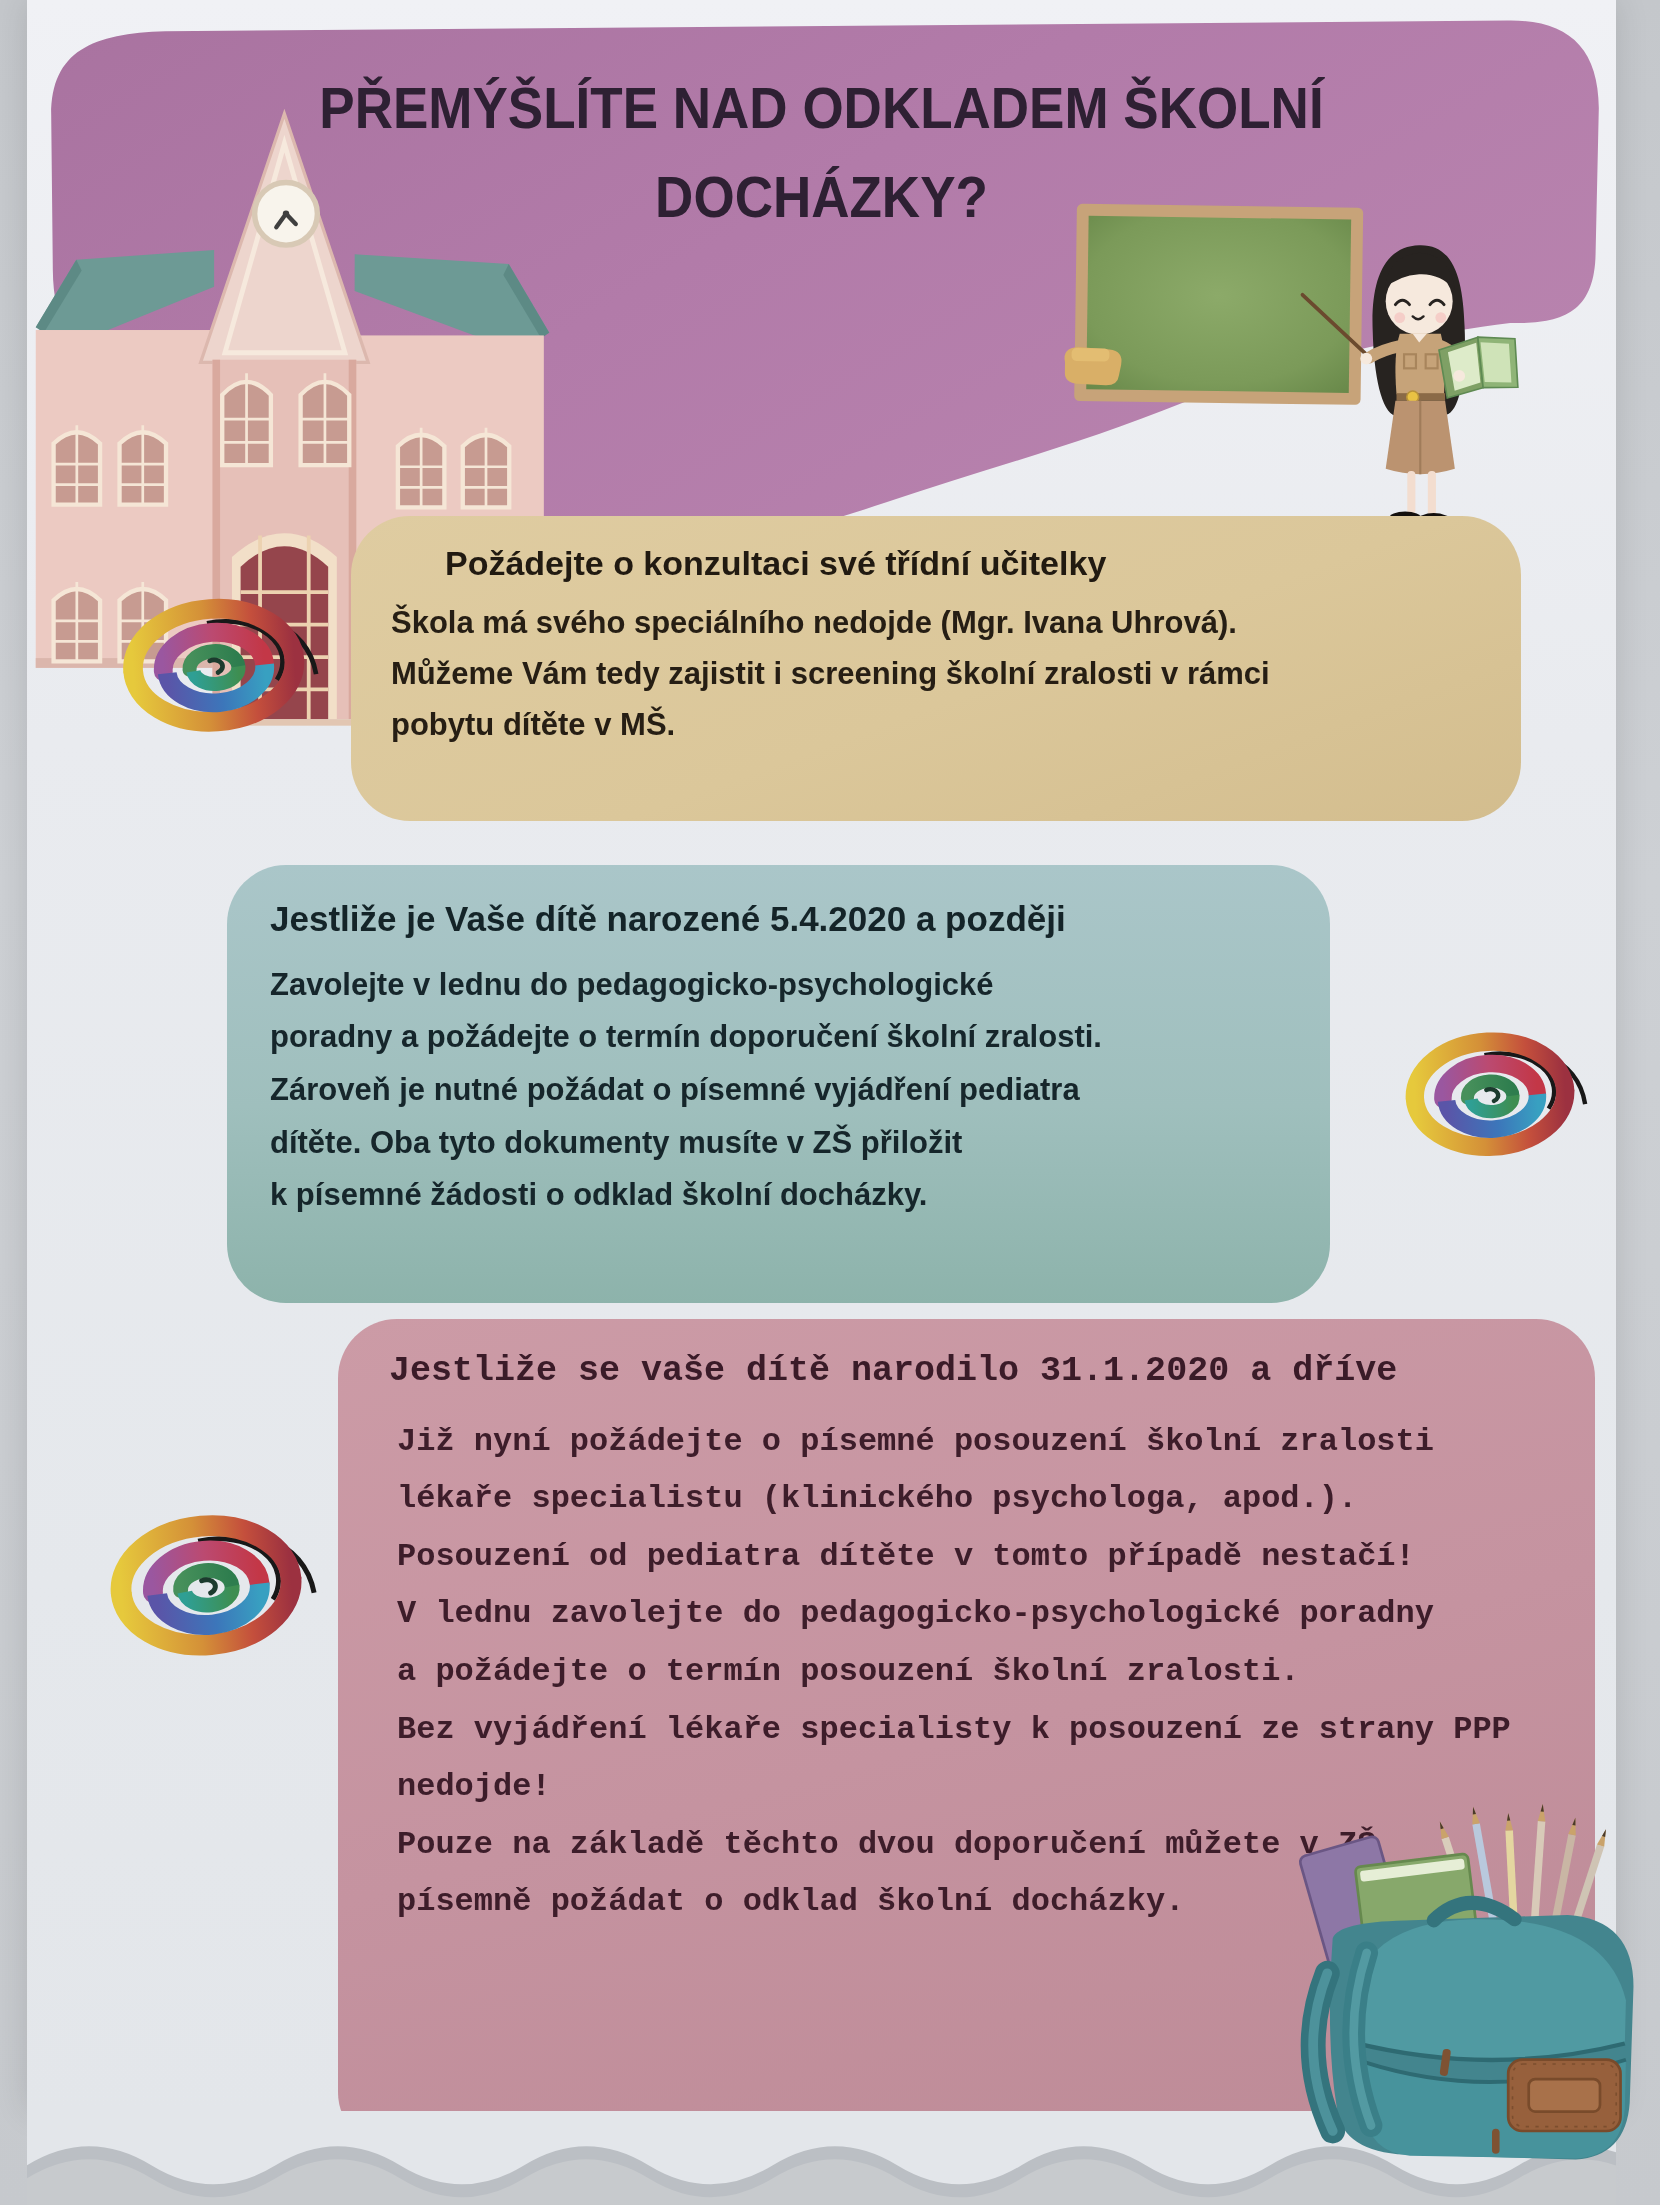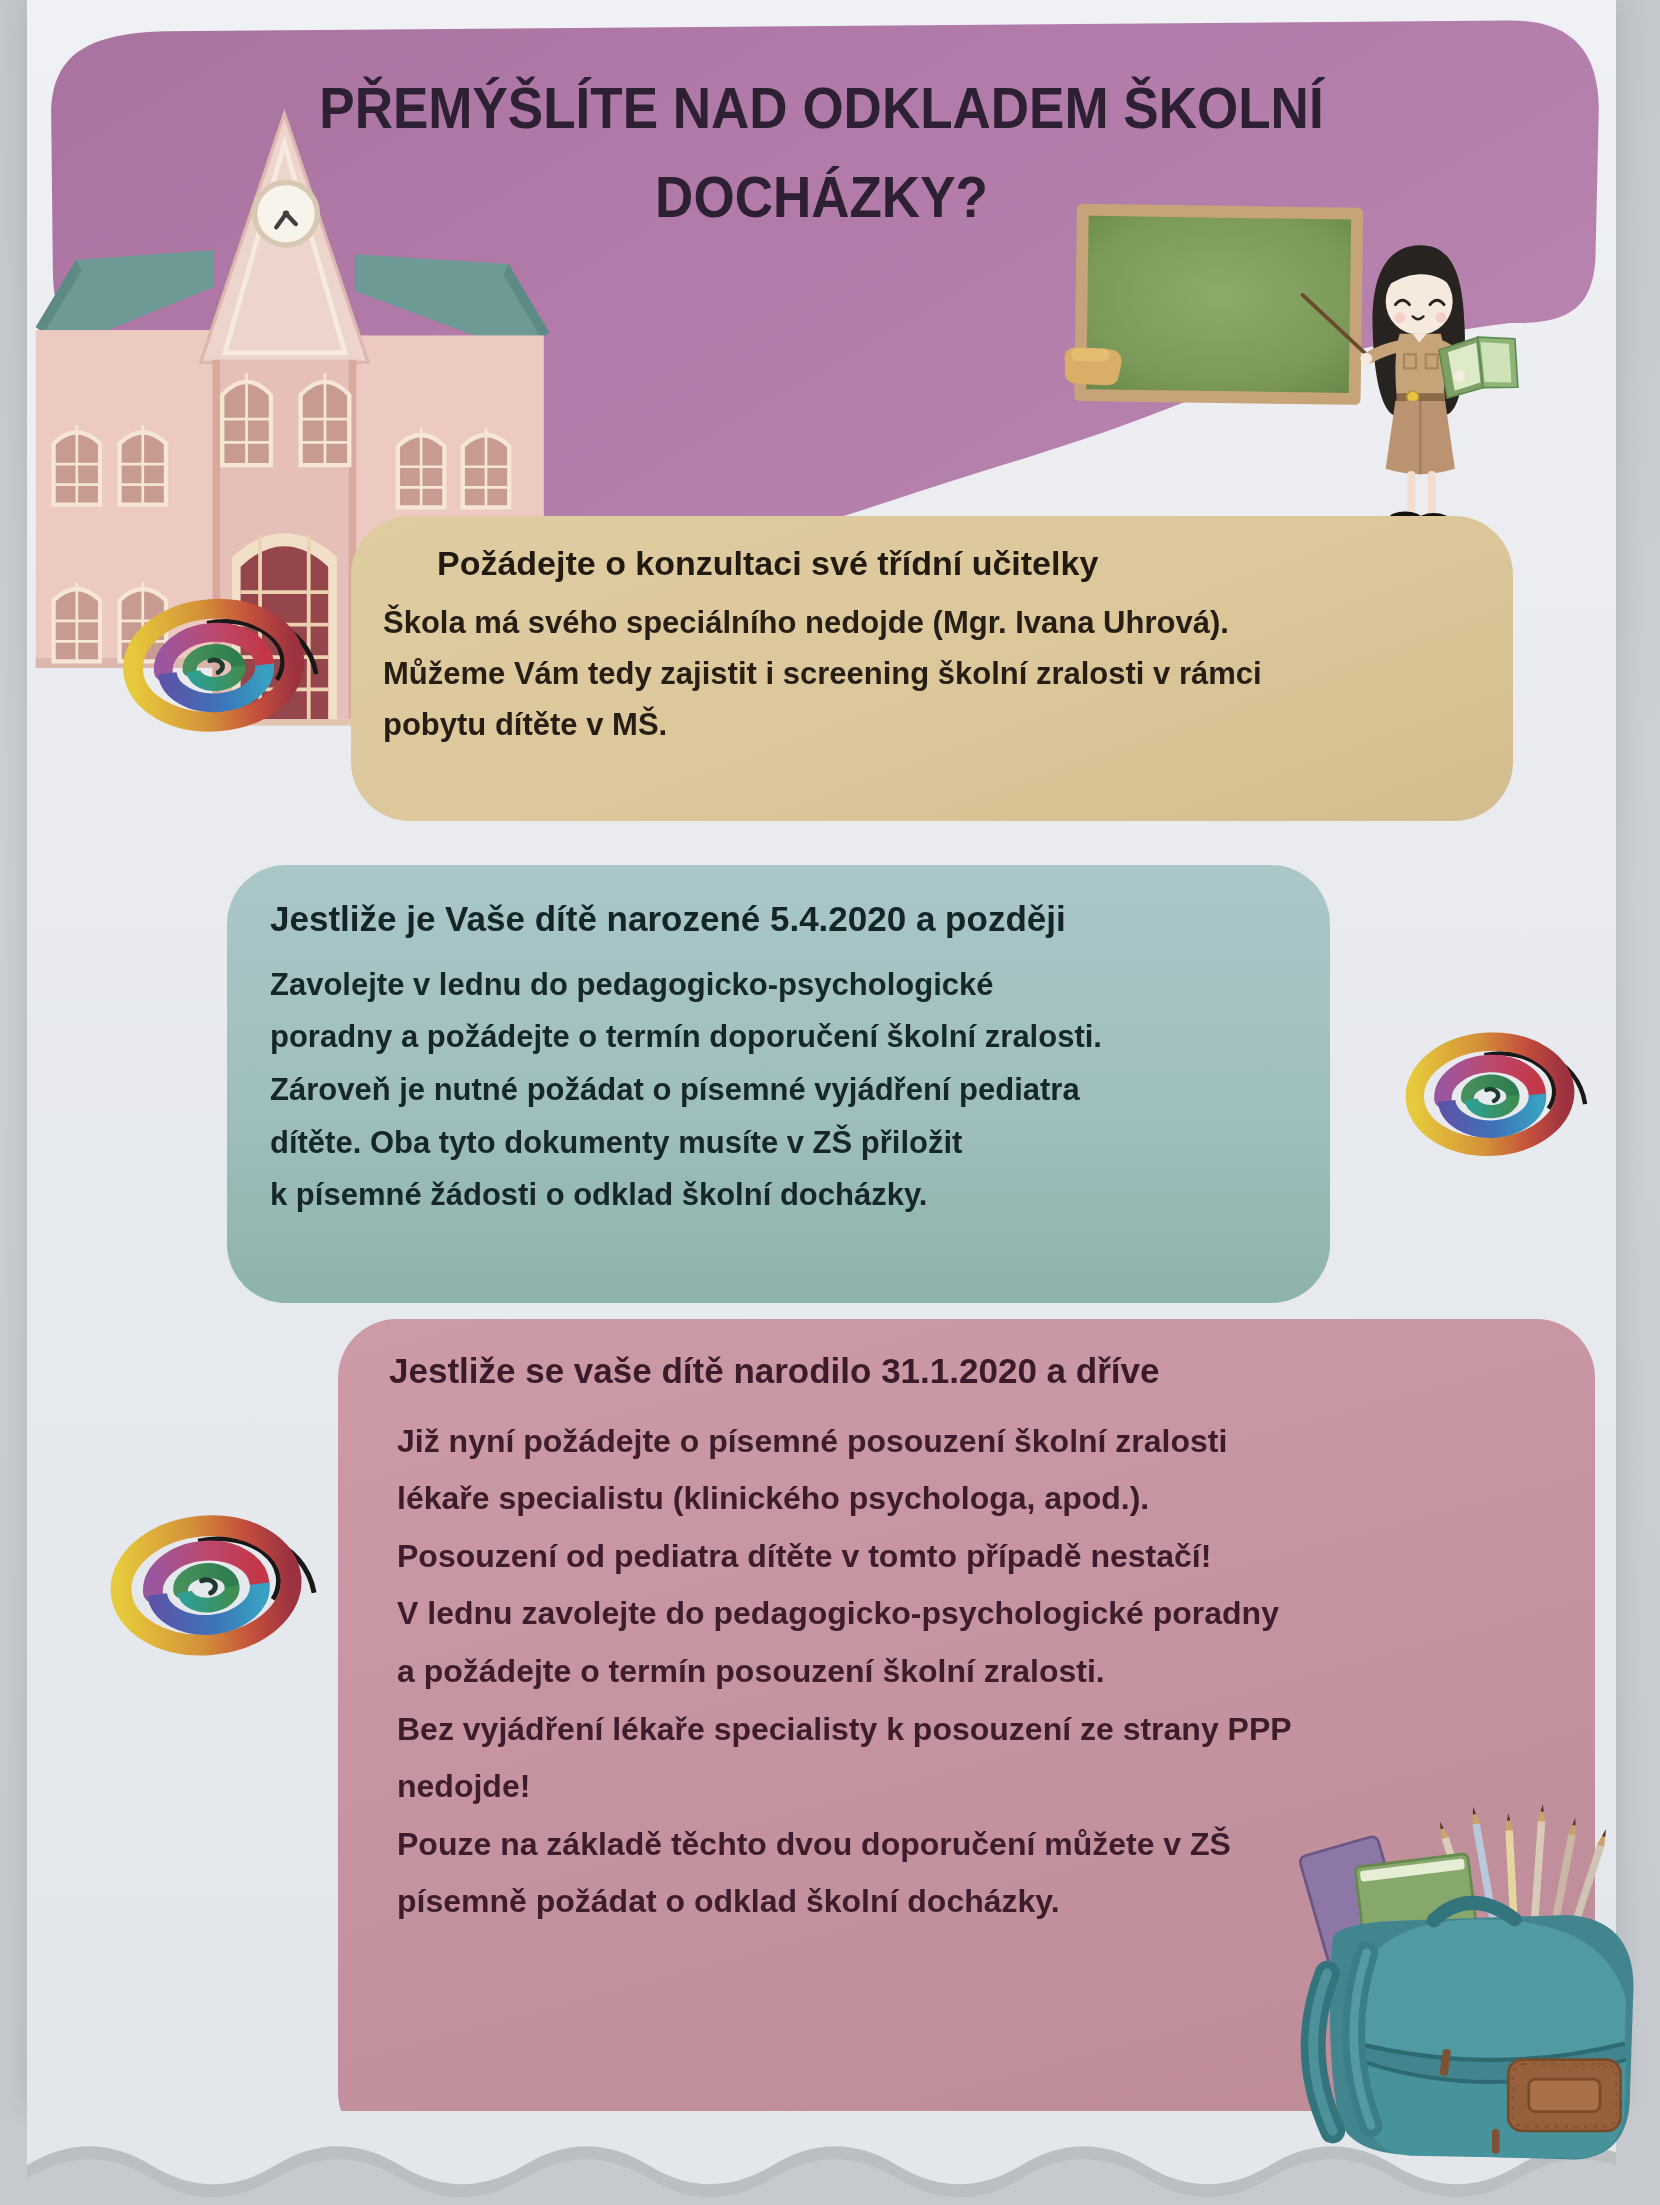--- a/index.html
+++ b/index.html
@@ -21,32 +21,34 @@
     color:#2e2033;transform:scaleX(.93);transform-origin:50% 0;
   }
   .school-svg{position:absolute;left:21.6px;top:103px;width:541px;height:627px;}
   .classroom-svg{position:absolute;left:1054px;top:192px;width:497px;height:357px;}
   .card{position:absolute;border-radius:59px;}
   .card h2{margin:0;font-weight:700;}
   .card p{margin:0;white-space:pre-line;font-weight:600;}
   .card-consultation{
     left:351px;top:516px;width:1162px;height:305px;
     background:linear-gradient(160deg,#dfcca1 0%,#dbc79a 55%,#d3bd8e 100%);
+    padding-left:8px;
   }
   .card-consultation h2{padding:28px 32px 0 86px;font-size:34px;color:#211a11;}
   .card-consultation p{padding:15px 21.6px 0 32px;font-size:31px;line-height:1.64;color:#261e14;}
   .card-born-later{
     left:227px;top:865px;width:1103px;height:438px;
     background:linear-gradient(180deg,#aac6c9 0%,#9fbfbd 55%,#8db3ab 100%);
   }
   .card-born-later h2{padding:34px 21.6px 0 43px;font-size:35px;color:#142428;}
   .card-born-later p{padding:19.5px 16px 0 43px;font-size:31px;line-height:1.70;color:#16262b;}
   .card-born-earlier{
     left:338px;top:1319px;width:1257px;height:832px;
     background:linear-gradient(165deg,#cc9ba6 0%,#c593a0 50%,#bd8a96 100%);
+    font-family:Liberation Mono, monospace;
   }
   .card-born-earlier h2{padding:32px 21.6px 0 51px;font-size:35px;color:#3a1b28;}
   .card-born-earlier p{padding:21.6px 16px 0 46px;font-size:32px;line-height:1.80;color:#3d1d2a;margin-left:13px;}
   .spiral{position:absolute;}
   .spiral-1{left:116px;top:584px;width:203px;height:162px;transform:rotate(-4deg);}
   .spiral-2{left:1399px;top:1023px;width:189px;height:142px;transform:rotate(-3deg);}
   .spiral-3{left:103px;top:1500px;width:214px;height:170px;transform:rotate(-5deg);}
   .backpack-svg{position:absolute;left:1276px;top:1757px;width:378px;height:411px;}
   .wave-svg{position:absolute;left:27px;top:2111px;width:1589px;height:95px;}
 </style>

